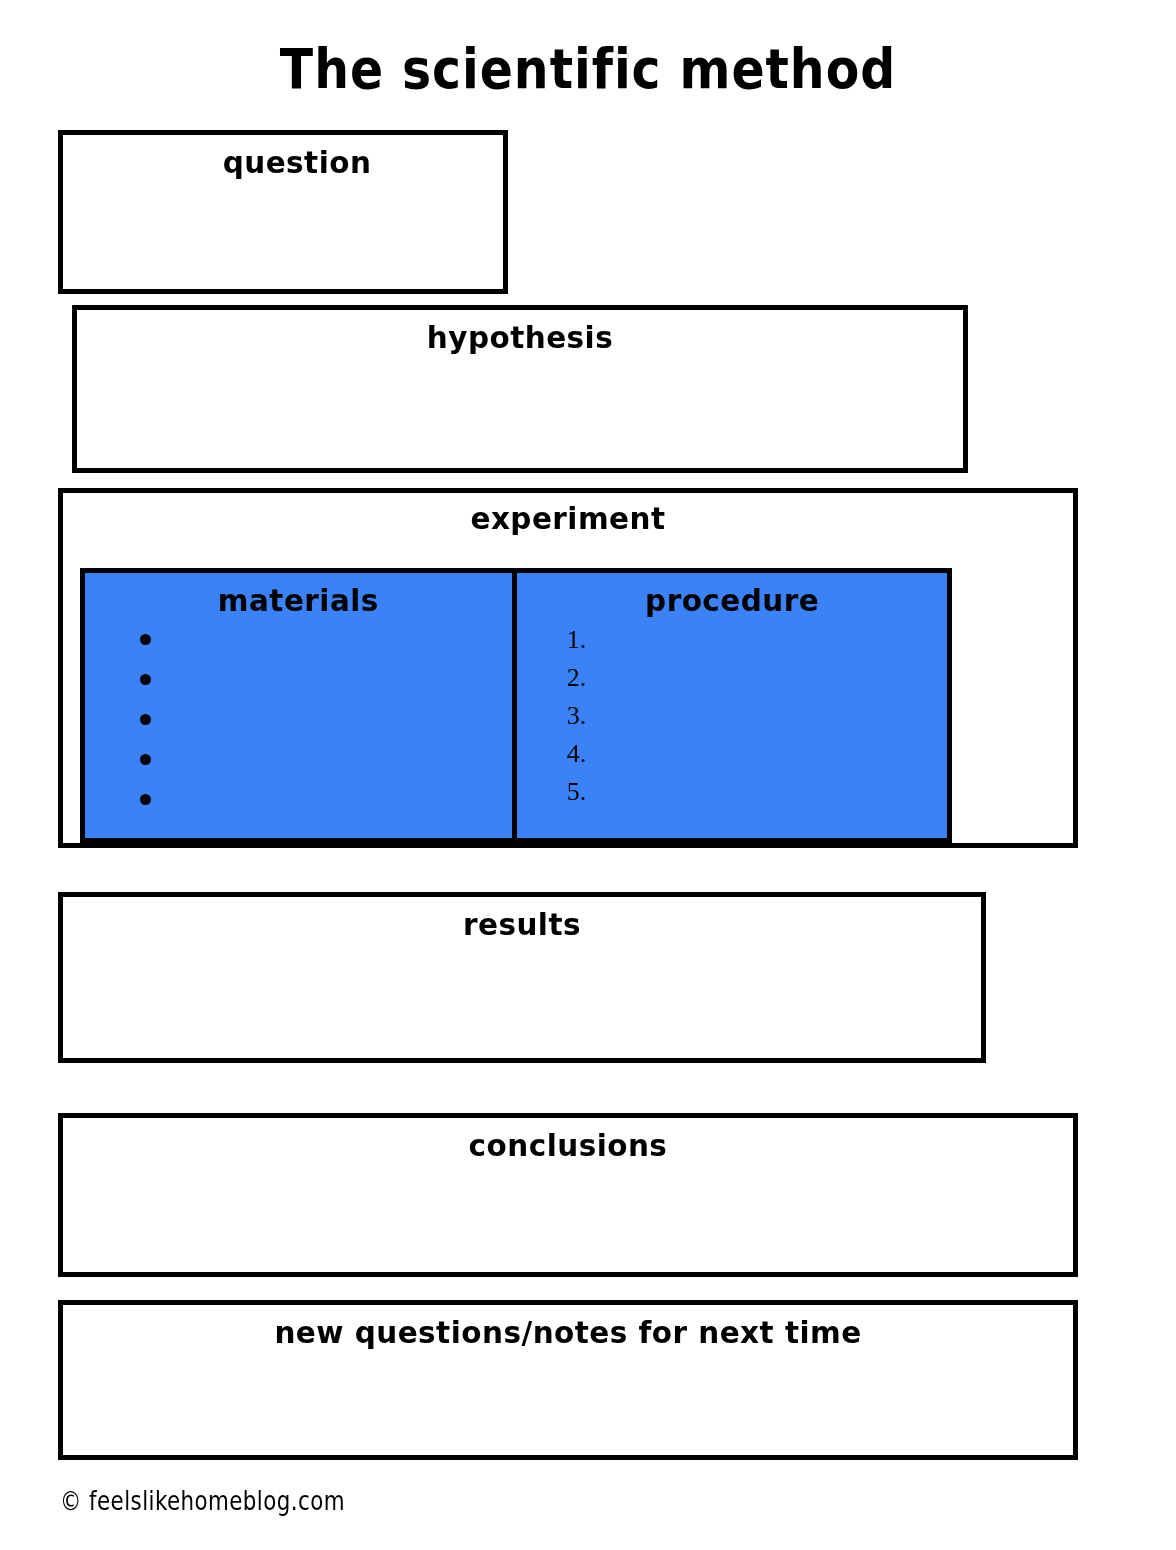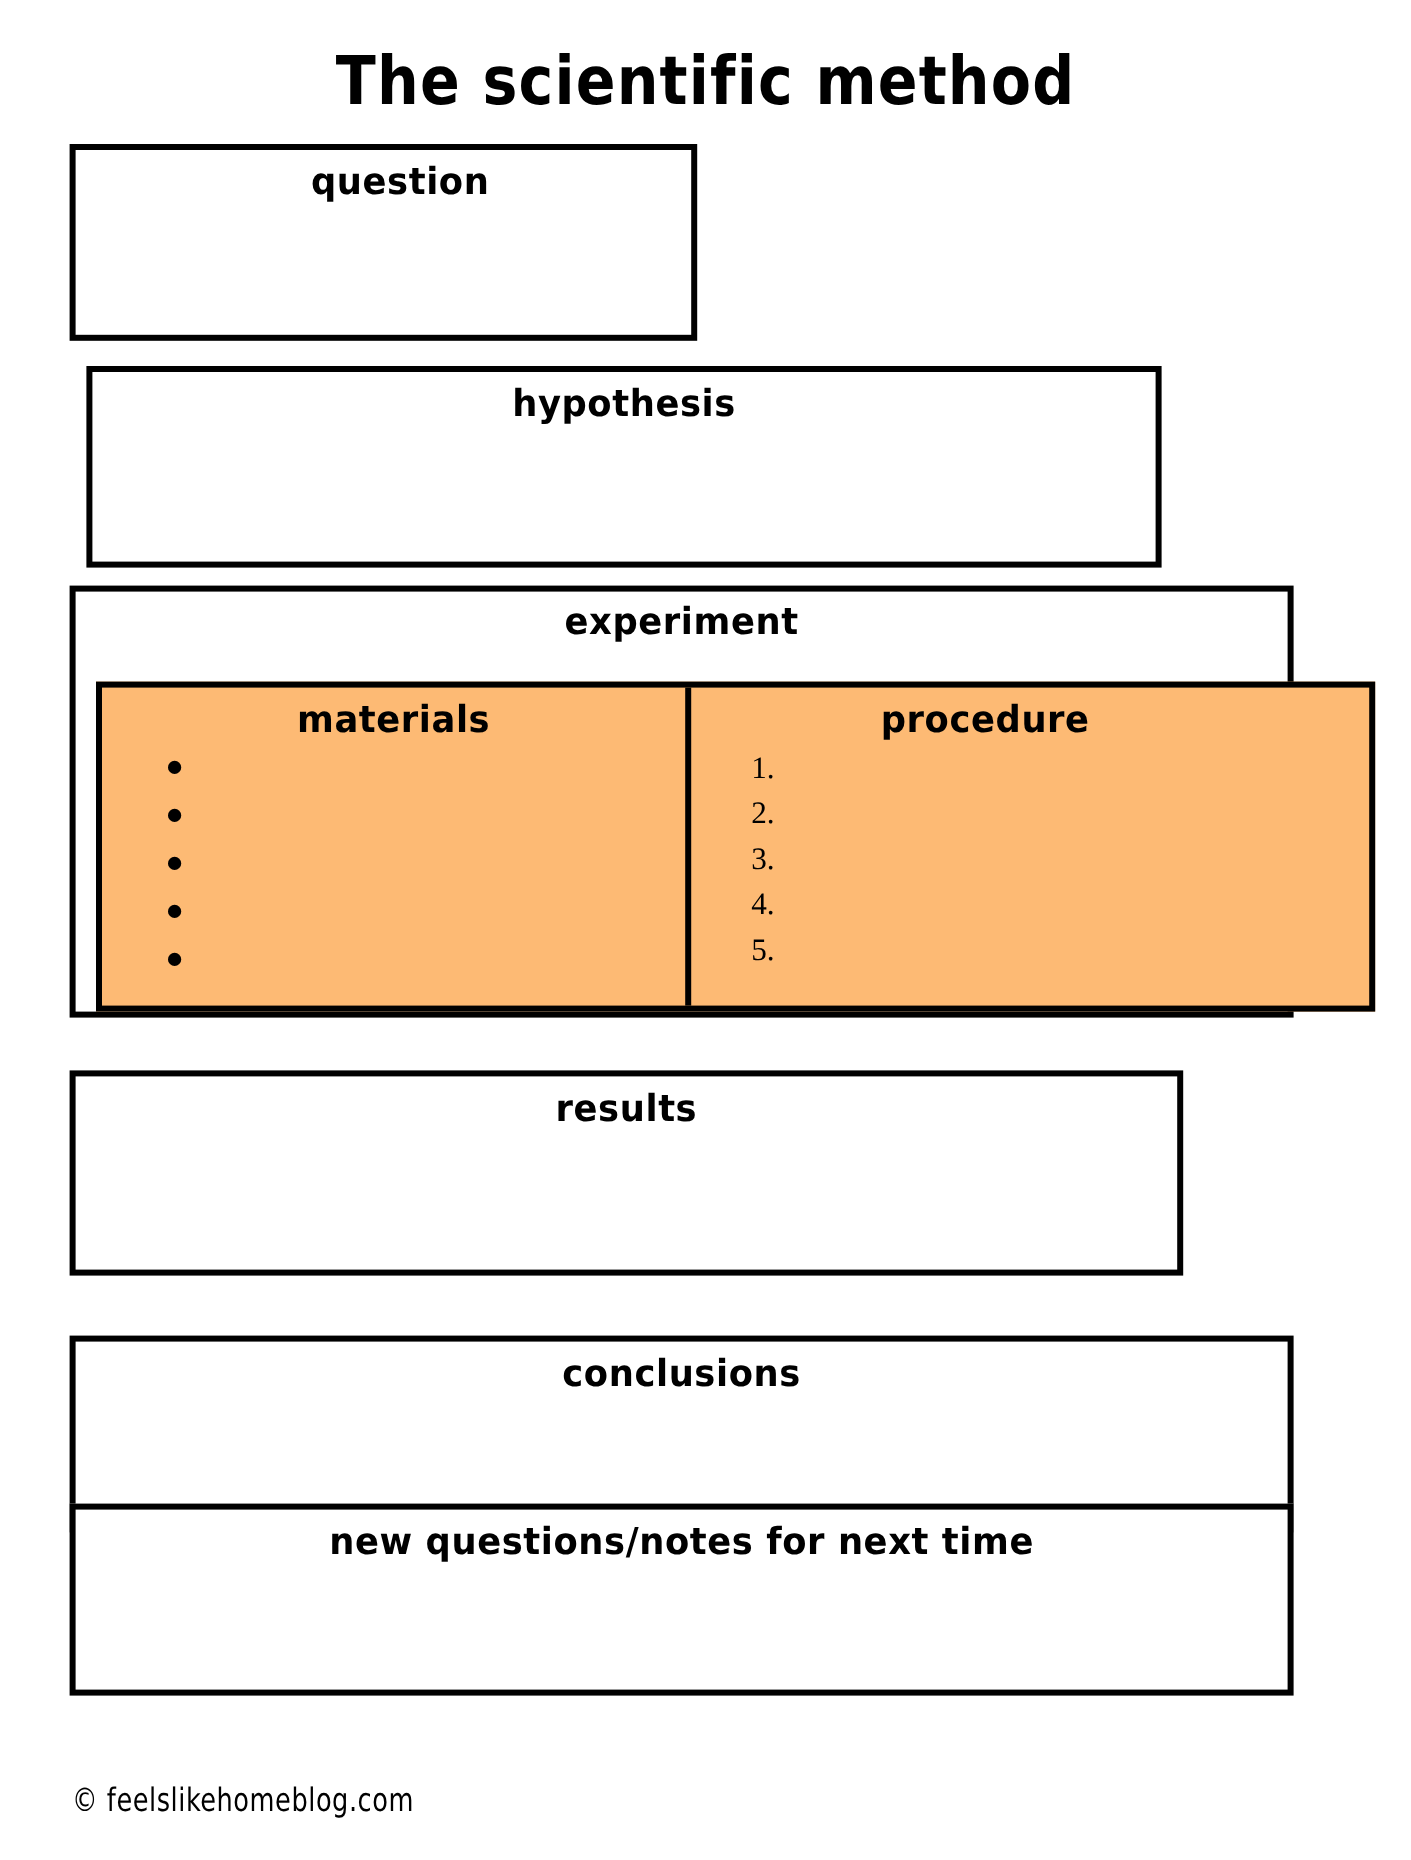--- a/index.html
+++ b/index.html
@@ -57,38 +57,38 @@
     letter-spacing: 0.5px;
     text-transform: lowercase;
     margin-top: 9px;
     transform: scaleX(0.95);
   }
   .box-heading.tight {
     margin-top: 7px;
   }
 
   
-  #box-question      { left: 58px;  top: 120px;  width: 523px;  height: 164px; padding-left: 28px; }
+  #box-question      { left: 58px;  top: 130px;  width: 450px;  height: 164px; padding-left: 28px; }
   #box-research      { left: 583px; top: 126px;  width: 495px;  height: 164px; }
   #box-hypothesis    { left: 72px;  top: 305px;  width: 896px; height: 168px; }
   #box-experiment    { left: 58px;  top: 488px;  width: 1020px; height: 360px; }
   #box-results       { left: 58px;  top: 892px;  width: 928px; height: 171px; }
   #box-conclusions   { left: 58px;  top: 1073px; width: 1020px; height: 164px; margin-top: 40px; }
-  #box-newquestions  { left: 58px;  top: 1253px; width: 1020px; height: 160px; }
+  #box-newquestions  { left: 58px;  top: 1300px; width: 1020px; height: 160px; }
 
   
   .inner-box {
     position: absolute;
     box-sizing: border-box;
     left: 17px;
     top: 75px;
-    width: 1066px;
+    width: 872px;
     height: 275px;
     border: 5px solid #000000;
-    background: #fdba74;
+    background: #3b82f6;
     display: flex;
   }
   .inner-col {
     position: relative;
     box-sizing: border-box;
     height: 100%;
   }
   .inner-col.materials {
     width: 491px;
     border-right: 5px solid #000000;

